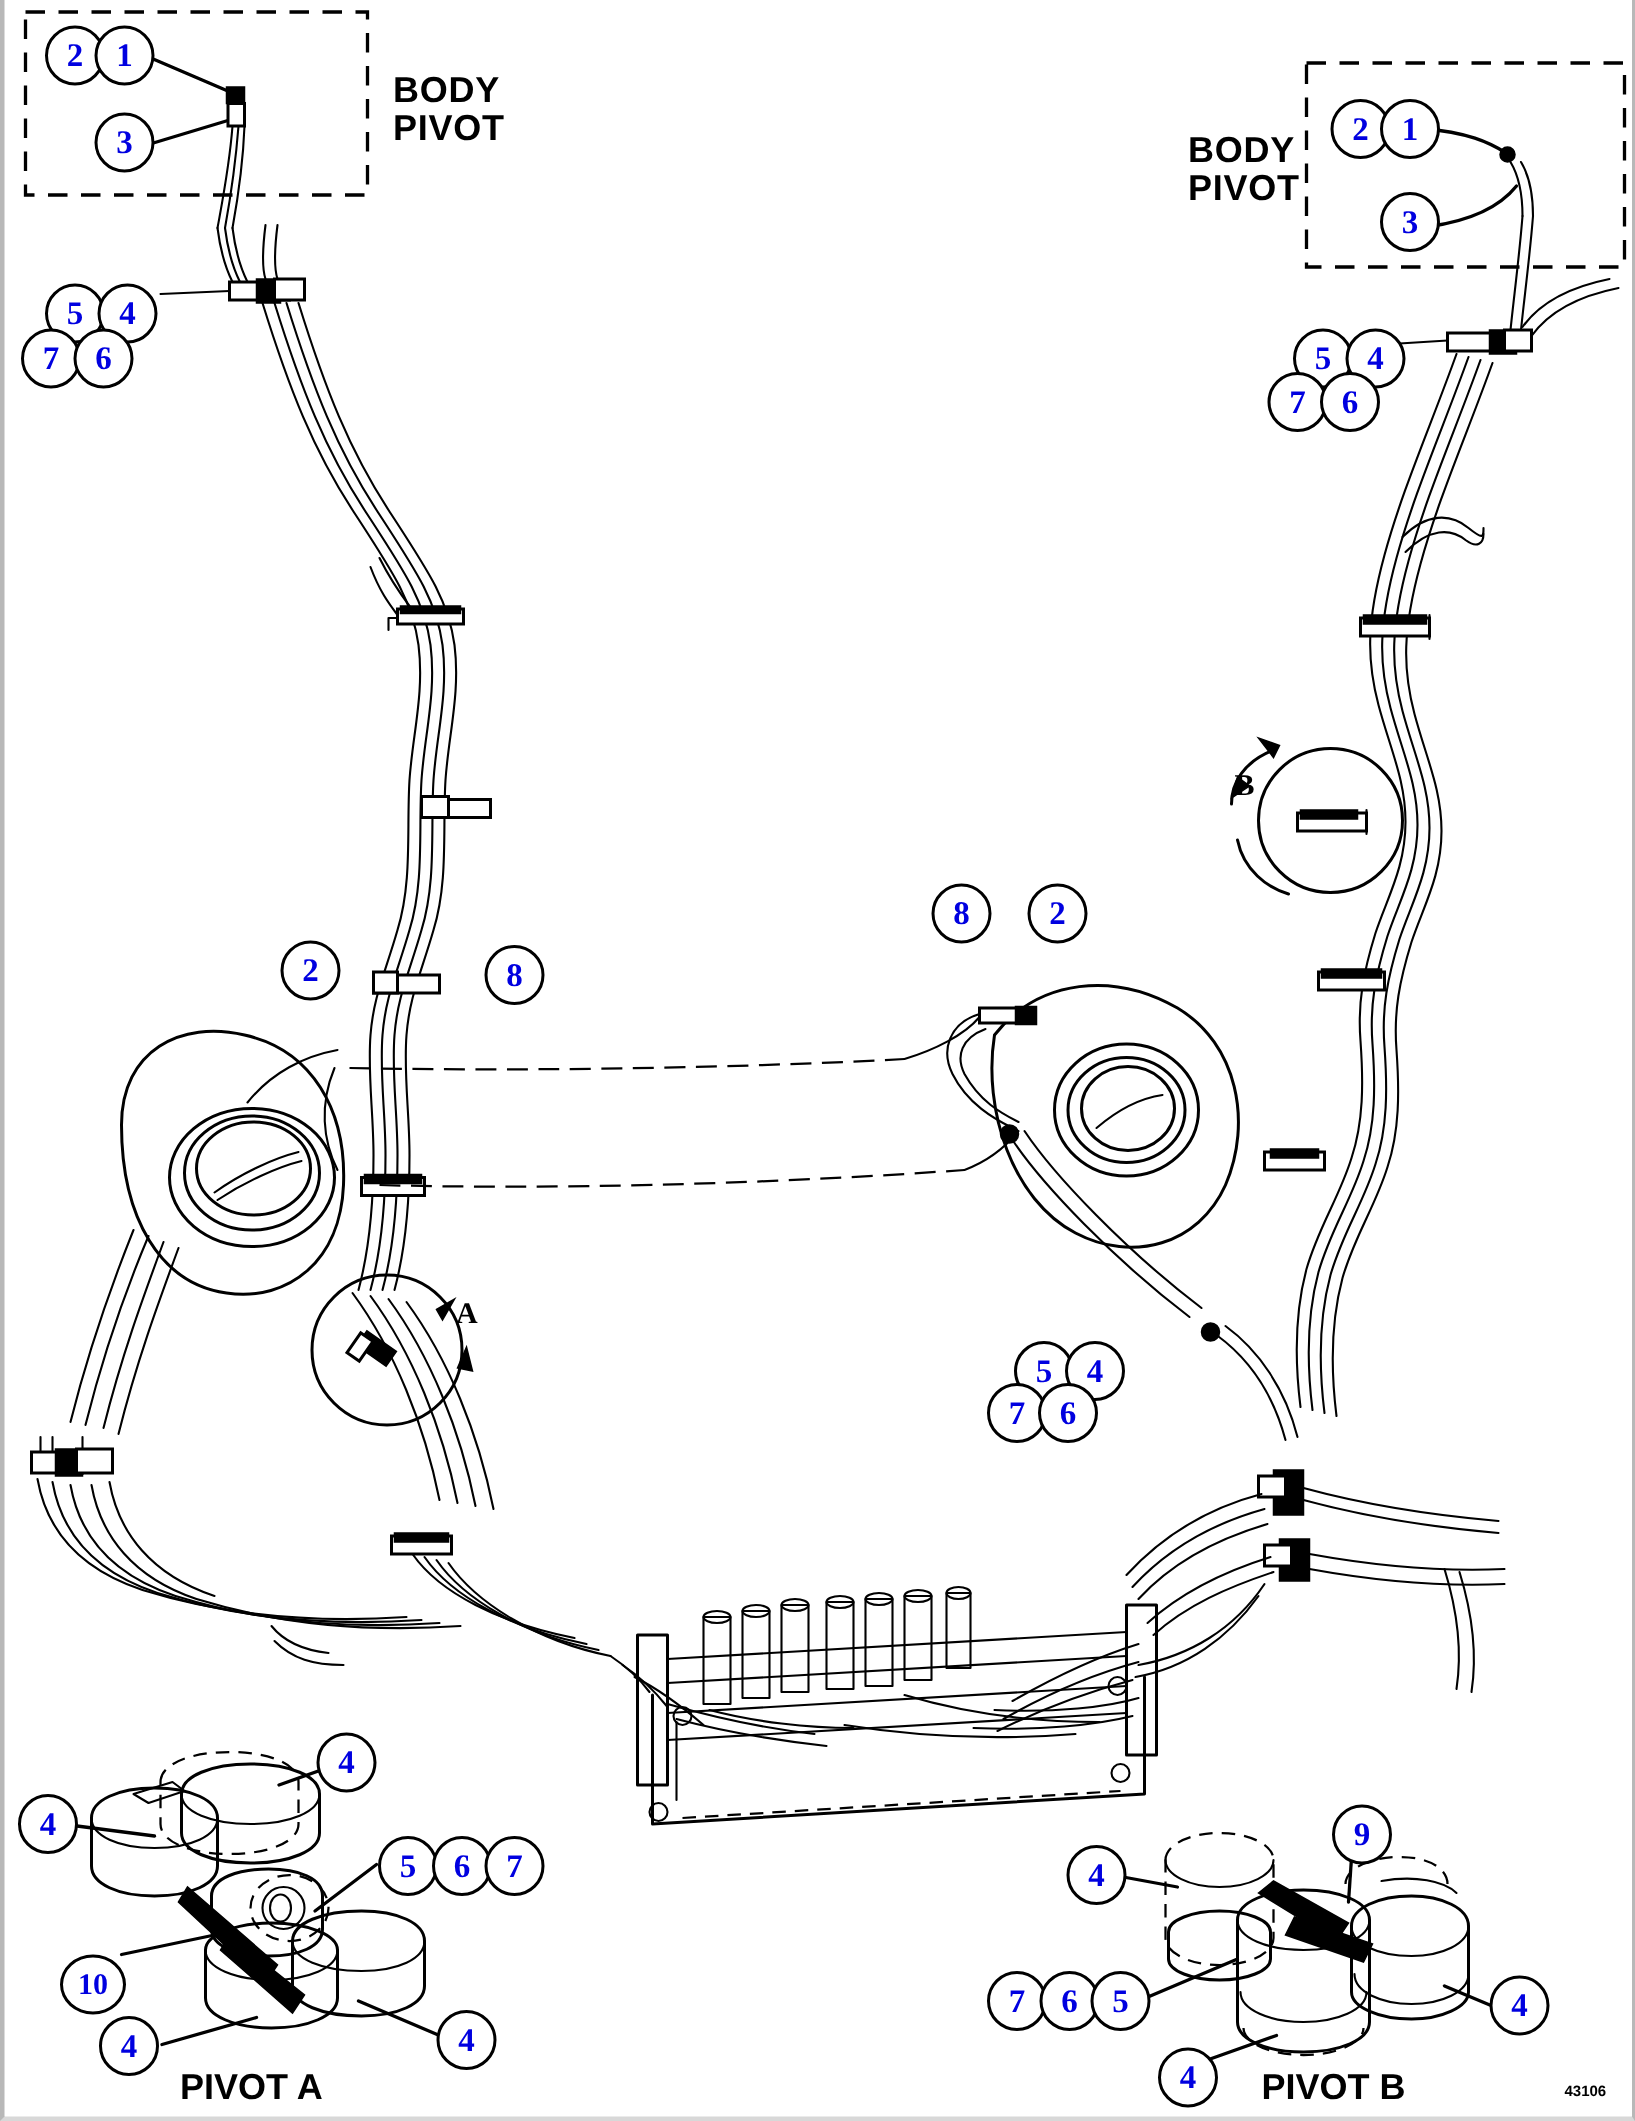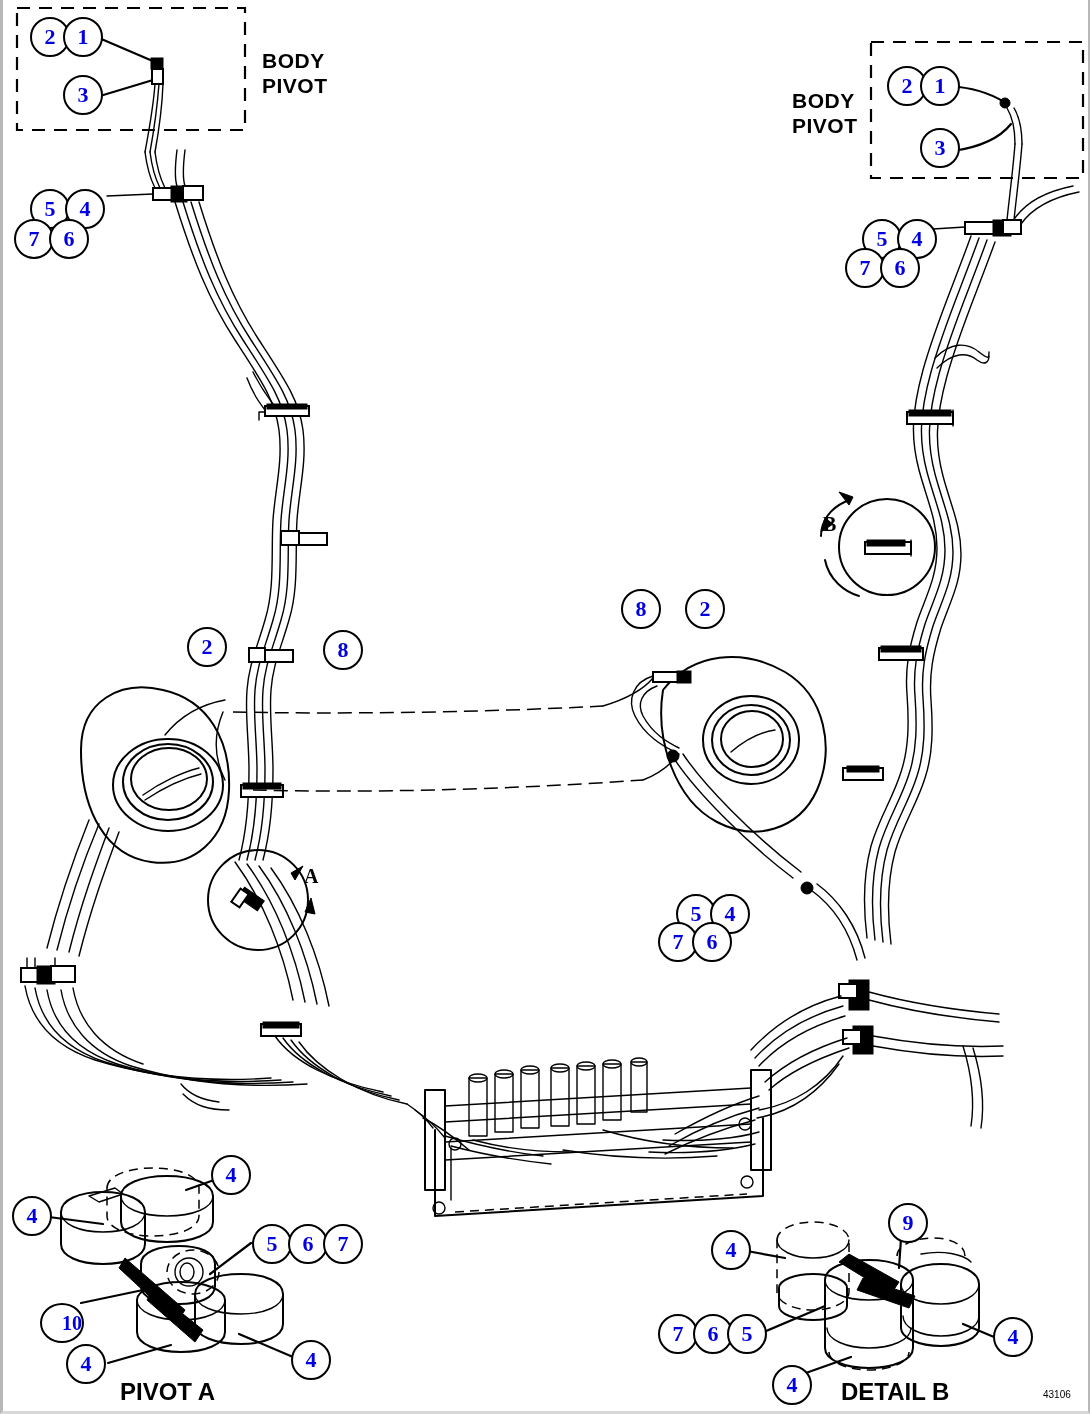--- a/index.html
+++ b/index.html
@@ -44,24 +44,24 @@
 
   .lbl{
     position:absolute;
     color:#000;
     font-weight:bold;
     font-family:"Liberation Sans",sans-serif;
     letter-spacing:0.5px;
     z-index:5;
     white-space:pre-line;
   }
-  .lbl.bp{font-size:21px;line-height:25px;}
+  .lbl.bp{font-size:24px;line-height:25px;}
   .lbl.det{font-size:24px;letter-spacing:0px;}
   .lbl.sec{font-size:20px;font-family:"Liberation Serif",serif;font-weight:bold;}
-  .lbl.code{font-size:10px;font-weight:normal;letter-spacing:0px;color:#000;text-align:right;}
+  .lbl.code{font-size:10px;font-weight:bold;letter-spacing:0px;color:#000;text-align:right;}
 </style>
 </head>
 <body>
 
 <div id="page">
 
   <svg id="art" viewBox="0 0 1090 1414">
 
     <g>
       <path class="dash" d="M14 8 L242 8 L242 130 L14 130 Z"></path>
@@ -419,21 +419,21 @@
 
   <div class="lbl bp" style="left:259px;top:48px;">BODY
 PIVOT</div>
   <div class="lbl bp" style="left:789px;top:88px;">BODY
 PIVOT</div>
 
   <div class="lbl sec" style="left:301px;top:865px;">A</div>
   <div class="lbl sec" style="left:820px;top:513px;">B</div>
 
   <div class="lbl det" style="left:117px;top:1378px;">PIVOT A</div>
-  <div class="lbl det" style="left:838px;top:1378px;">DETAIL B</div>
+  <div class="lbl det" style="left:838px;top:1378px;">PIVOT B</div>
 
   <div class="lbl code" style="left:1040px;top:1389px;">43106</div>
 
   <div class="balloon" style="left:27px;top:17px;">2</div>
   <div class="balloon" style="left:60px;top:17px;">1</div>
   <div class="balloon" style="left:60px;top:75px;">3</div>
 
   <div class="balloon" style="left:27px;top:189px;">5</div>
   <div class="balloon" style="left:62px;top:189px;">4</div>
   <div class="balloon" style="left:11px;top:219px;">7</div>
@@ -457,21 +457,21 @@
   <div class="balloon" style="left:673px;top:894px;">5</div>
   <div class="balloon" style="left:707px;top:894px;">4</div>
   <div class="balloon" style="left:655px;top:922px;">7</div>
   <div class="balloon" style="left:689px;top:922px;">6</div>
 
   <div class="balloon" style="left:208px;top:1155px;">4</div>
   <div class="balloon" style="left:9px;top:1196px;">4</div>
   <div class="balloon" style="left:249px;top:1224px;">5</div>
   <div class="balloon" style="left:285px;top:1224px;">6</div>
   <div class="balloon" style="left:320px;top:1224px;">7</div>
-  <div class="balloon wide" style="left:37px;top:1303px;text-align:right;">10</div>
+  <div class="balloon wide" style="left:37px;top:1303px;">10</div>
   <div class="balloon" style="left:63px;top:1344px;">4</div>
   <div class="balloon" style="left:288px;top:1340px;">4</div>
 
   <div class="balloon" style="left:885px;top:1203px;">9</div>
   <div class="balloon" style="left:708px;top:1230px;">4</div>
   <div class="balloon" style="left:655px;top:1314px;">7</div>
   <div class="balloon" style="left:690px;top:1314px;">6</div>
   <div class="balloon" style="left:724px;top:1314px;">5</div>
   <div class="balloon" style="left:990px;top:1317px;">4</div>
   <div class="balloon" style="left:769px;top:1365px;">4</div>

